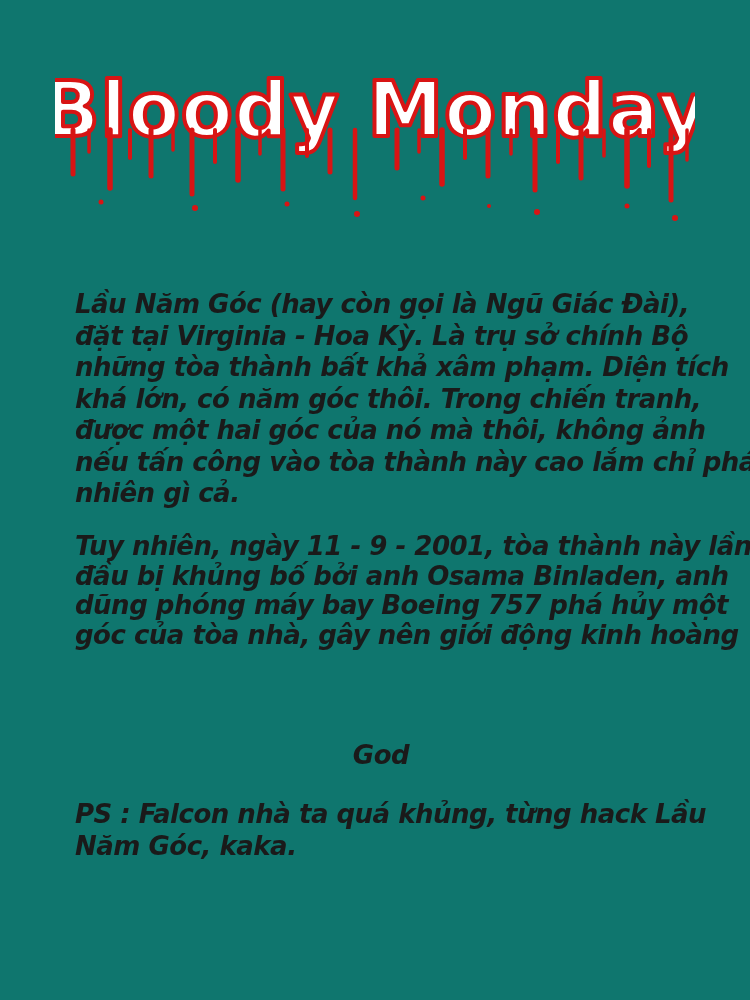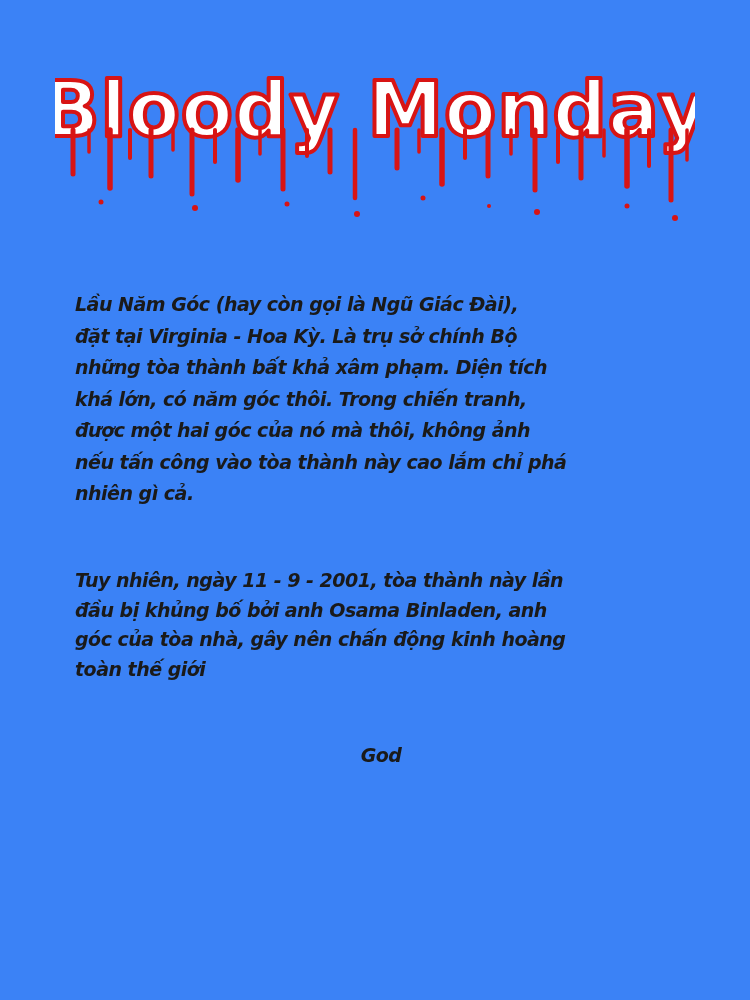--- a/index.html
+++ b/index.html
@@ -1,21 +1,21 @@
 <!DOCTYPE html>
 <html style="--blood: #d81414;"><head>
 <meta charset="utf-8">
 <style>
   :root { --blood: #d81414; }
   html, body { margin: 0; padding: 0; background: #ffffff; }
   .page {
     position: relative;
     width: 750px;
     height: 1000px;
-    background: #3b82f6;
+    background: #0f766e;
     overflow: hidden;
     font-family: "DejaVu Sans", sans-serif;
   }
   .title-wrap {
     position: absolute;
     top: 56px;
     left: 55px;
     width: 640px;
     height: 170px;
   }
@@ -29,26 +29,26 @@
   }
   .drip { stroke: var(--blood); stroke-linecap: round; }
   .drop { fill: var(--blood); }
   .body-text {
     position: absolute;
     left: 75px;
     width: 612px;
     color: #1a1a1a;
     font-weight: bold;
     font-style: italic;
-    font-size: 19px;
+    font-size: 26px;
     letter-spacing: -0.5px;
   }
   .line { white-space: nowrap; line-height: 31.5px; height: 31.5px; }
   .para1 { top: 289px; }
-  .para2 { top: 566px; }
+  .para2 { top: 532px; }
   .para2 .line { line-height: 29.5px; height: 29.5px; }
   .sig { top: 740px; text-align: center; }
   .ps { top: 799px; }
 </style>
 </head>
 <body>
 
 <div class="page">
 
   <div class="title-wrap">
@@ -105,22 +105,26 @@
     <div class="line">những tòa thành bất khả xâm phạm. Diện tích</div>
     <div class="line">khá lớn, có năm góc thôi. Trong chiến tranh,</div>
     <div class="line">được một hai góc của nó mà thôi, không ảnh</div>
     <div class="line">nếu tấn công vào tòa thành này cao lắm chỉ phá</div>
     <div class="line">nhiên gì cả.</div>
   </div>
 
   <div class="body-text para2">
     <div class="line">Tuy nhiên, ngày 11 - 9 - 2001, tòa thành này lần</div>
     <div class="line">đầu bị khủng bố bởi anh Osama Binladen, anh</div>
-    <div class="line">góc của tòa nhà, gây nên chấn động kinh hoàng</div>
-    <div class="line">toàn thế giới</div>
+    <div class="line">dũng phóng máy bay Boeing 757 phá hủy một</div>
+    <div class="line">góc của tòa nhà, gây nên giới động kinh hoàng</div>
   </div>
 
   <div class="body-text sig">
     <div class="line">God</div>
   </div>
 
+  <div class="body-text ps">
+    <div class="line">PS : Falcon nhà ta quá khủng, từng hack Lầu</div>
+    <div class="line">Năm Góc, kaka.</div>
+  </div>
 
 </div>
 
 </body></html>

